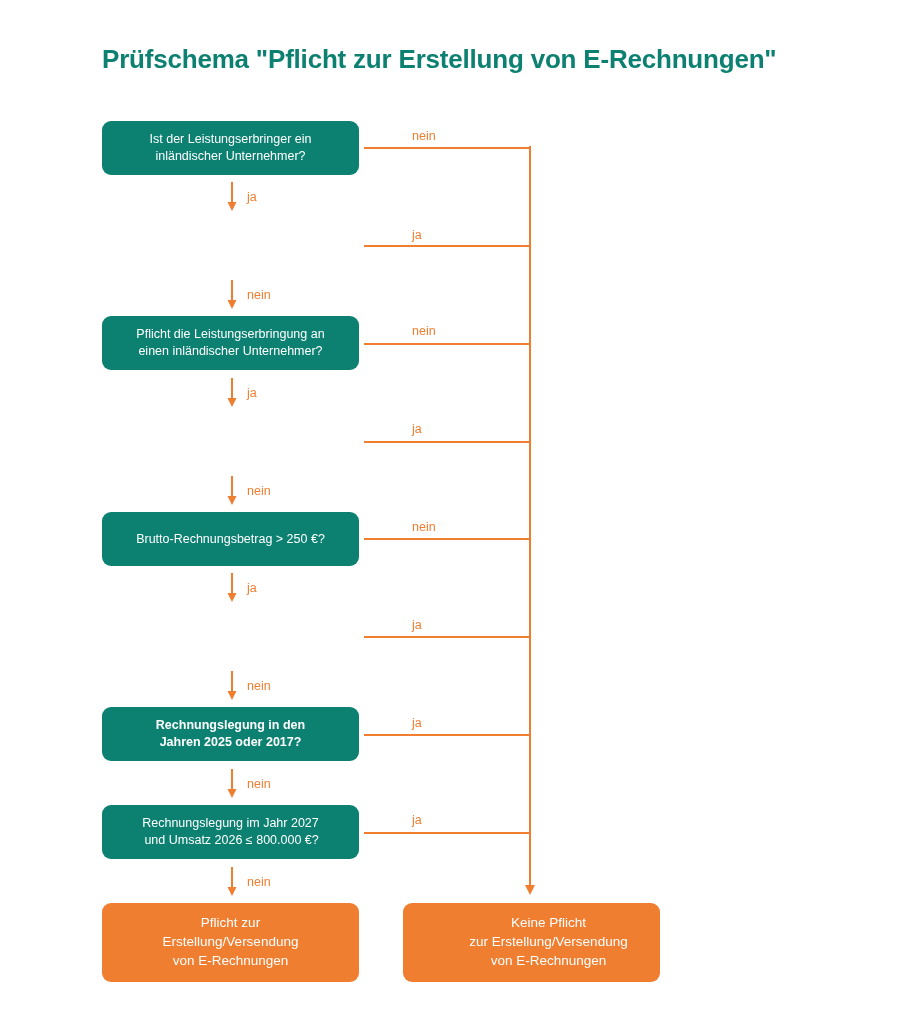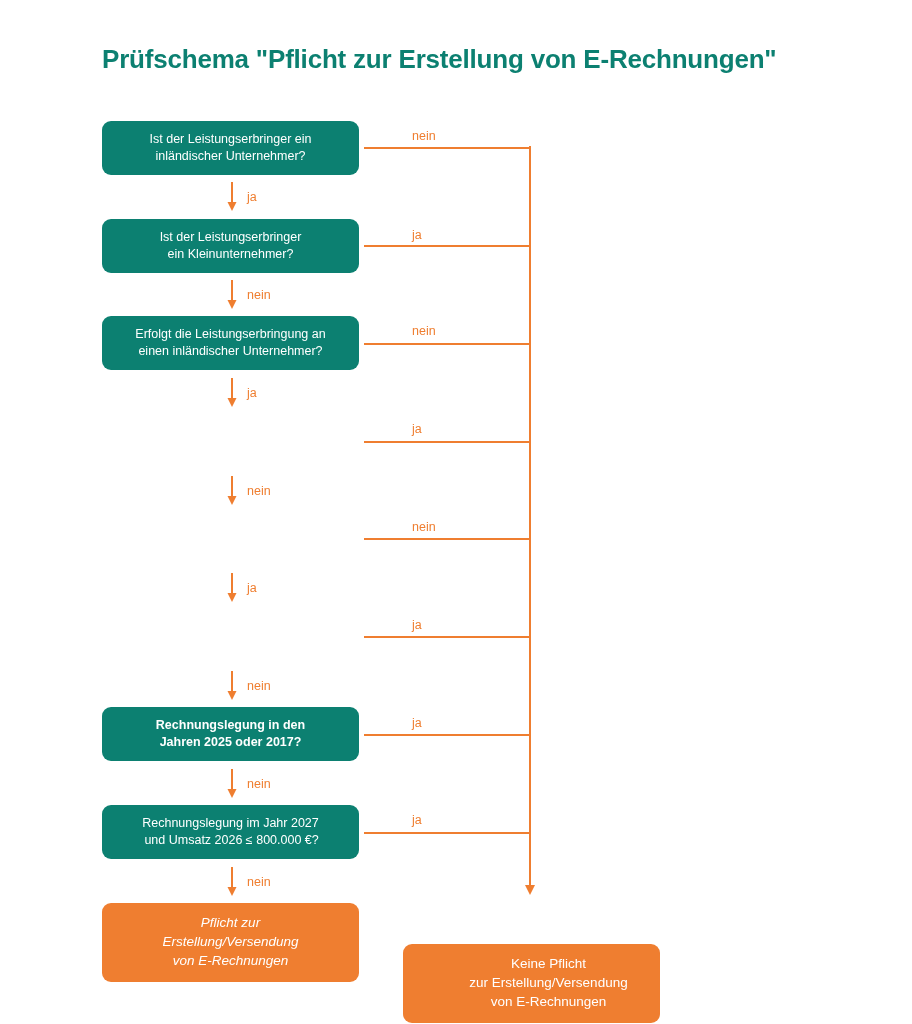--- a/index.html
+++ b/index.html
@@ -109,60 +109,59 @@
 
 <div class="diagram">
 
   <div class="node question" style="top:121px;">
     <div>
       <div>Ist der Leistungserbringer ein</div>
       <div>inländischer Unternehmer?</div>
     </div>
   </div>
 
-  <div class="node question" style="top:219px;">
-    <div>
-      <div>Ist der Leistungserbringer</div>
-      <div>ein Kleinunternehmer?</div>
-    </div>
-  </div>
 
   <div class="node question" style="top:316px;">
     <div>
-      <div>Erfolgt die Leistungserbringung an</div>
+      <div>Pflicht die Leistungserbringung an</div>
       <div>einen inländischer Unternehmer?</div>
     </div>
   </div>
 
 
+  <div class="node question" style="top:512px;">
+    <div>
+      <div>Brutto-Rechnungsbetrag &gt; 250 €?</div>
+    </div>
+  </div>
 
 
   <div class="node question" style="top:707px;font-weight:bold;">
     <div>
       <div>Rechnungslegung in den</div>
       <div>Jahren 2025 oder 2017?</div>
     </div>
   </div>
 
   <div class="node question" style="top:805px;text-align:right;">
     <div>
       <div>Rechnungslegung im Jahr 2027</div>
       <div>und Umsatz 2026 ≤ 800.000 €?</div>
     </div>
   </div>
 
-  <div class="node outcome left" style="top:903px;font-style:italic;">
+  <div class="node outcome left" style="top:903px;">
     <div>
       <div>Pflicht zur</div>
       <div>Erstellung/Versendung</div>
       <div>von E-Rechnungen</div>
     </div>
   </div>
 
-  <div class="node outcome right" style="top:944px;padding-left:44px;">
+  <div class="node outcome right" style="top:903px;padding-left:44px;">
     <div>
       <div>Keine Pflicht</div>
       <div>zur Erstellung/Versendung</div>
       <div>von E-Rechnungen</div>
     </div>
   </div>
 
   <div class="down-arrow" style="top:182px;">
     <svg width="14" height="30" viewBox="0 0 14 30">
         <line x1="7" y1="0" x2="7" y2="22" stroke="#ef7e30" stroke-width="2"></line>

